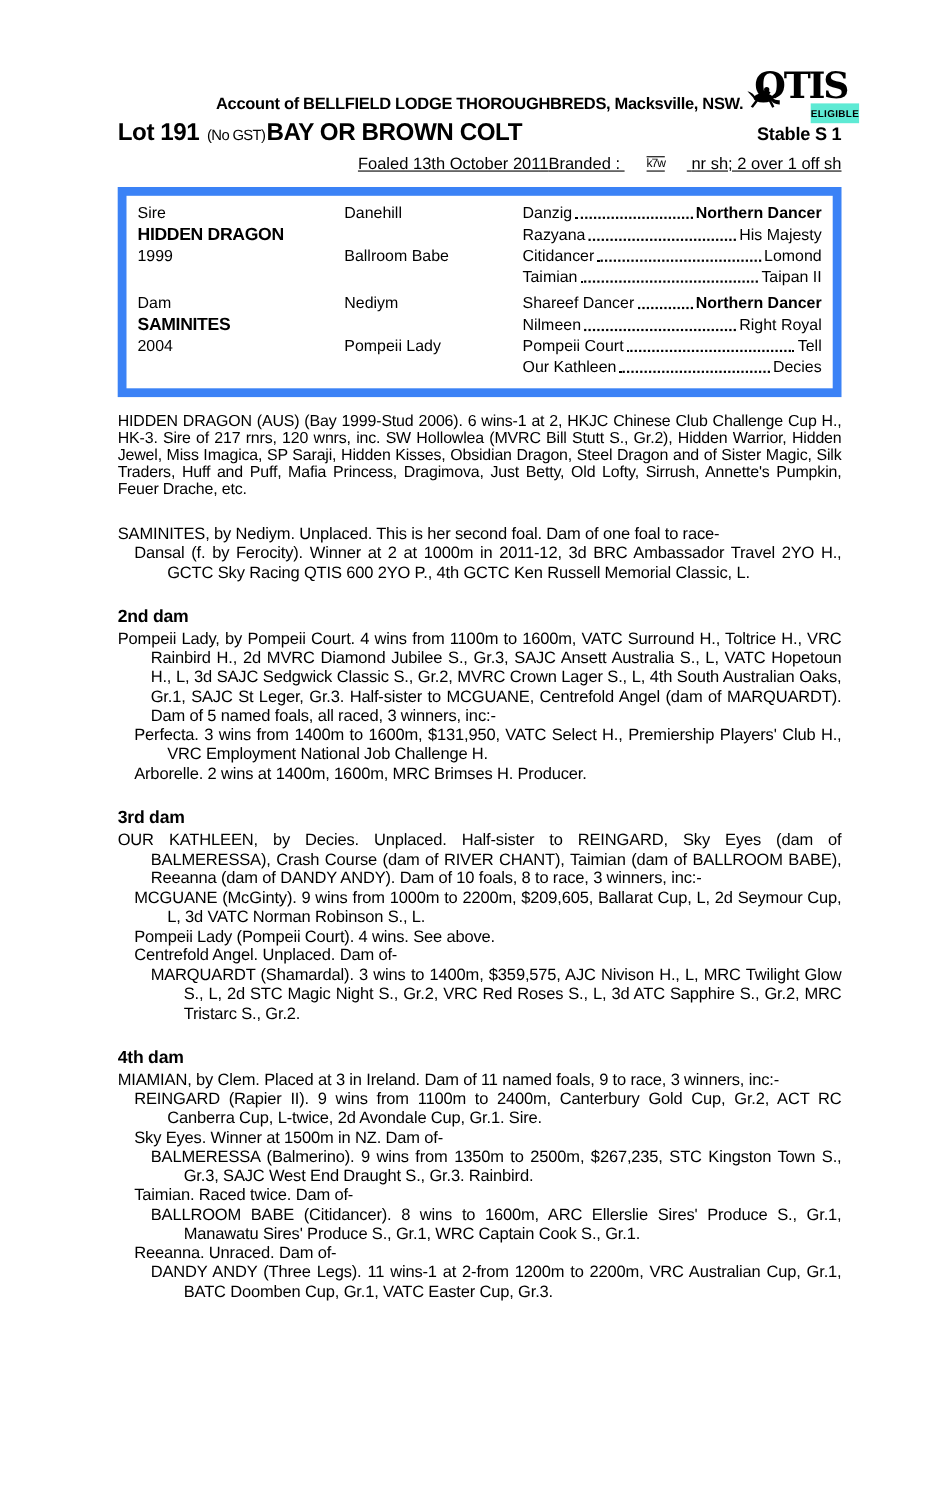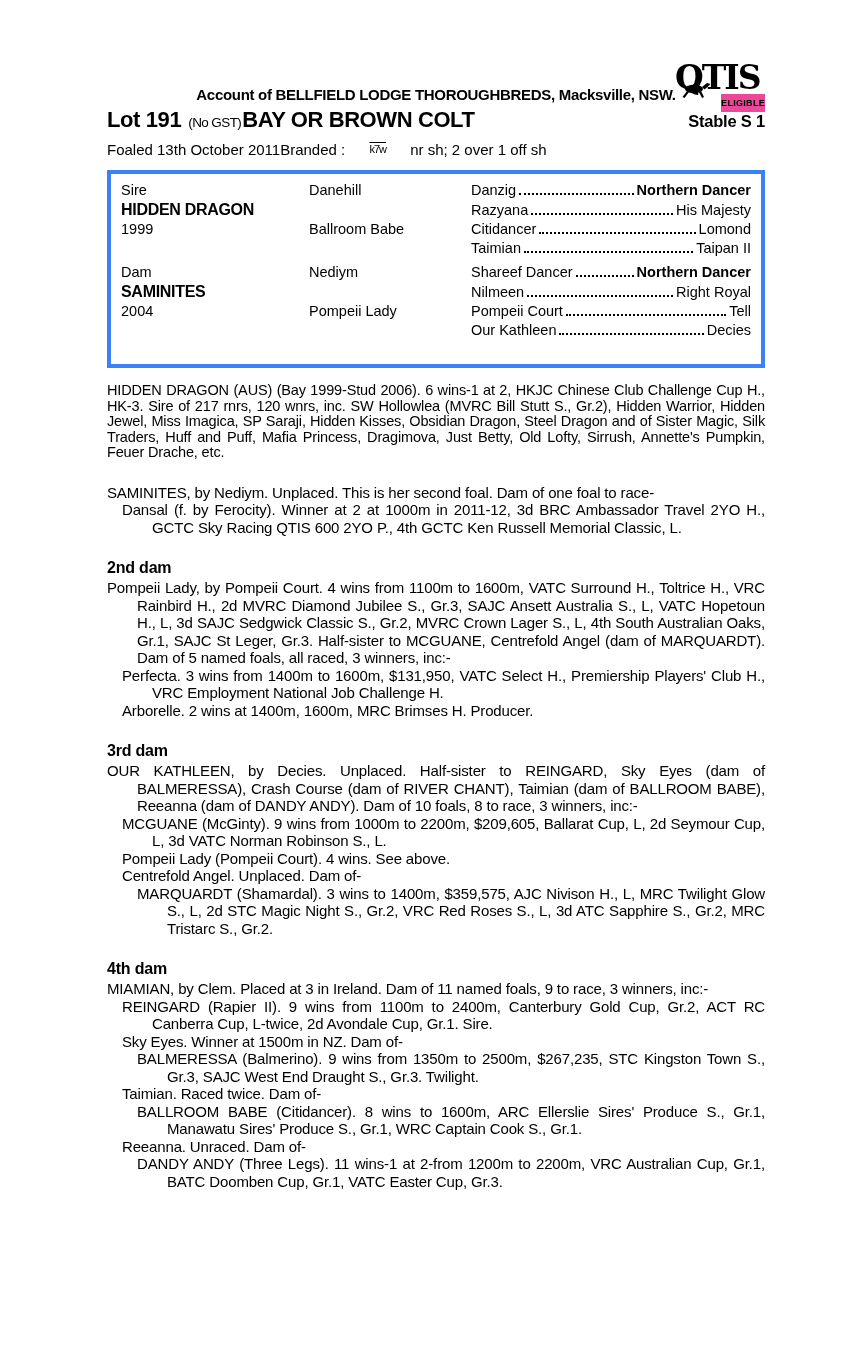--- a/index.html
+++ b/index.html
@@ -10,39 +10,39 @@
     font-family: "Liberation Sans", sans-serif;
   }
   .page { position: relative; width: 860px; height: 1284px; overflow: hidden; background:#fff; }
   .content { position: absolute; left: 107px; top: 86px; width: 658px; }
 
   
   .account-row { position: relative; text-align: center; font-weight: bold;
     font-size: 15px; letter-spacing: -0.3px; margin-bottom: 3px; line-height: 18px; }
   .qtis-logo { position: absolute; right: -16px; top: -24px; width: 106px; height: 58px; }
   .qtis-word { font-family: "DejaVu Serif", serif; font-size: 33px; line-height: 32px;
-    font-weight: bold; letter-spacing: -2px; text-align: left; }
-  .qtis-eligible { position: absolute; right: 16px; top: 32px; font-size: 9px; font-weight: bold;
-    letter-spacing: 0.3px; background:#ec4899; }
+    font-weight: bold; letter-spacing: -2px; text-align: center; }
+  .qtis-eligible { position: absolute; right: 0; top: 32px; font-size: 9px; font-weight: bold;
+    letter-spacing: 0.3px; background:#5eead4; }
   .qtis-horse { position: absolute; left: 2px; top: 14px; width: 36px; height: 24px; fill:#000; }
 
   .lot-row { display: flex; align-items: baseline; font-weight: bold;
     letter-spacing: -0.4px; margin-bottom: 5px; line-height: 25px; }
   .lot-number { font-size: 22px; }
   .gst-note { font-size: 13.5px; font-weight: 500; margin: 0 1px 0 7px; letter-spacing: -0.6px; }
   .lot-title { font-size: 22px; }
   .lot-stable { margin-left: auto; font-size: 16.5px; letter-spacing: -0.2px; }
 
-  .foal-row { display: flex; justify-content: flex-start; font-size: 15px;
-    line-height: 19px; margin-bottom: 9px; }
+  .foal-row { display: flex; justify-content: flex-end; font-size: 15px;
+    line-height: 19px; margin-bottom: 9px; text-decoration: underline; }
   .brand-mark { font-size: 11px; text-decoration: overline; letter-spacing: -1px;
     position: relative; top: -2px; margin: 0 20px; }
 
   
-  .ped-table { border: 4px solid #3b82f6; padding: 7px 10px 24px 10px;
+  .ped-table { border: 8px solid #3b82f6; padding: 7px 10px 9px 10px;
     font-size: 14.5px; line-height: 19px; margin-bottom: 15px; }
   .ped-row { display: flex; align-items: baseline; }
   .ped-row.gap { margin-top: 5px; }
   .ped-c1 { width: 188px; flex: none; white-space: nowrap; }
   .ped-c1.b { font-weight: bold; font-size: 16px; letter-spacing: -0.3px; }
   .ped-c2 { width: 162px; flex: none; white-space: nowrap; }
   .ped-c3 { flex: 1; display: flex; align-items: baseline; min-width: 0; }
   .ped-anc { flex: none; }
   .ped-leader { flex: 1; border-bottom: 2px dotted #000; align-self: flex-end;
     margin: 0 3px 5px 3px; min-width: 8px; }
@@ -196,21 +196,21 @@
           <div class="dam-p p1"><b>MCGUANE</b><span> (McGinty). </span><b>9 wins</b><span> from 1000m to 2200m, $209,605, Ballarat Cup, </span><b>L</b><span>, 2d Seymour Cup, </span><b>L</b><span>, 3d VATC Norman Robinson S., </span><b>L</b><span>.</span></div>
           <div class="dam-p p1"><b>Pompeii Lady</b><span> (Pompeii Court). </span><b>4 wins</b><span>. See above.</span></div>
           <div class="dam-p p1"><span>Centrefold Angel. Unplaced. Dam of-</span></div>
           <div class="dam-p p2"><b>MARQUARDT</b><span> (Shamardal). </span><b>3 wins</b><span> to 1400m, $359,575, AJC Nivison H., </span><b>L</b><span>, MRC Twilight Glow S., </span><b>L</b><span>, 2d STC Magic Night S., </span><b>Gr.2</b><span>, VRC Red Roses S., </span><b>L</b><span>, 3d ATC Sapphire S., </span><b>Gr.2</b><span>, MRC Tristarc S., </span><b>Gr.2</b><span>.</span></div>
         </section>
         <section class="dam-section">
           <div class="dam-heading">4th dam</div>
           <div class="dam-p p0"><span>MIAMIAN, by Clem. Placed at 3 in Ireland. Dam of 11 named foals, 9 to race, </span><b>3 winners</b><span>, inc:-</span></div>
           <div class="dam-p p1"><b>REINGARD</b><span> (Rapier II). </span><b>9 wins</b><span> from 1100m to 2400m, Canterbury Gold Cup, </span><b>Gr.2</b><span>, ACT RC Canberra Cup, </span><b>L</b><span>-twice, 2d Avondale Cup, </span><b>Gr.1</b><span>. Sire.</span></div>
           <div class="dam-p p1"><span>Sky Eyes. </span><b>Winner</b><span> at 1500m in NZ. Dam of-</span></div>
-          <div class="dam-p p2"><b>BALMERESSA</b><span> (Balmerino). </span><b>9 wins</b><span> from 1350m to 2500m, $267,235, STC Kingston Town S., </span><b>Gr.3</b><span>, SAJC West End Draught S., </span><b>Gr.3</b><span>. Twilight.</span></div>
+          <div class="dam-p p2"><b>BALMERESSA</b><span> (Balmerino). </span><b>9 wins</b><span> from 1350m to 2500m, $267,235, STC Kingston Town S., </span><b>Gr.3</b><span>, SAJC West End Draught S., </span><b>Gr.3</b><span>. Rainbird.</span></div>
           <div class="dam-p p1"><span>Taimian. Raced twice. Dam of-</span></div>
           <div class="dam-p p2"><b>BALLROOM BABE</b><span> (Citidancer). </span><b>8 wins</b><span> to 1600m, ARC Ellerslie Sires' Produce S., </span><b>Gr.1</b><span>, Manawatu Sires' Produce S., </span><b>Gr.1</b><span>, WRC Captain Cook S., </span><b>Gr.1</b><span>.</span></div>
           <div class="dam-p p1"><span>Reeanna. Unraced. Dam of-</span></div>
           <div class="dam-p p2"><b>DANDY ANDY</b><span> (Three Legs). </span><b>11 wins</b><span>-1 at 2-from 1200m to 2200m, VRC Australian Cup, </span><b>Gr.1</b><span>, BATC Doomben Cup, </span><b>Gr.1</b><span>, VATC Easter Cup, </span><b>Gr.3</b><span>.</span></div>
         </section>
       </div>
 
   </div>
 </div>
 

